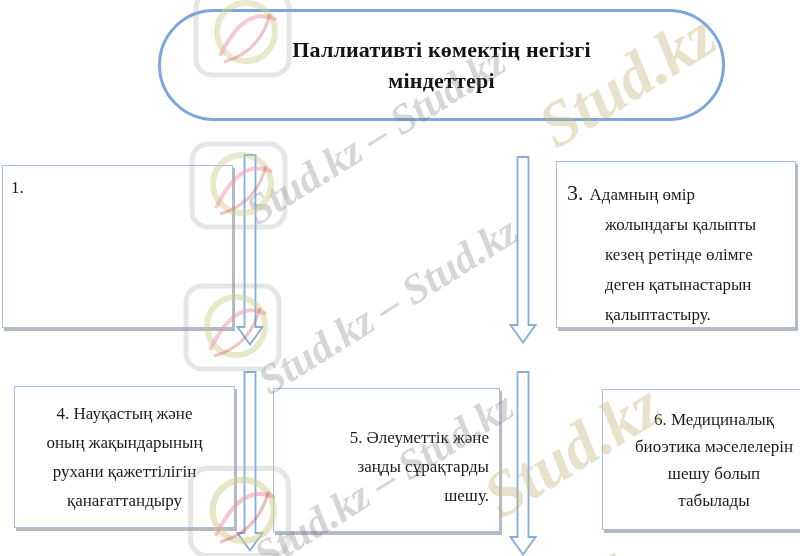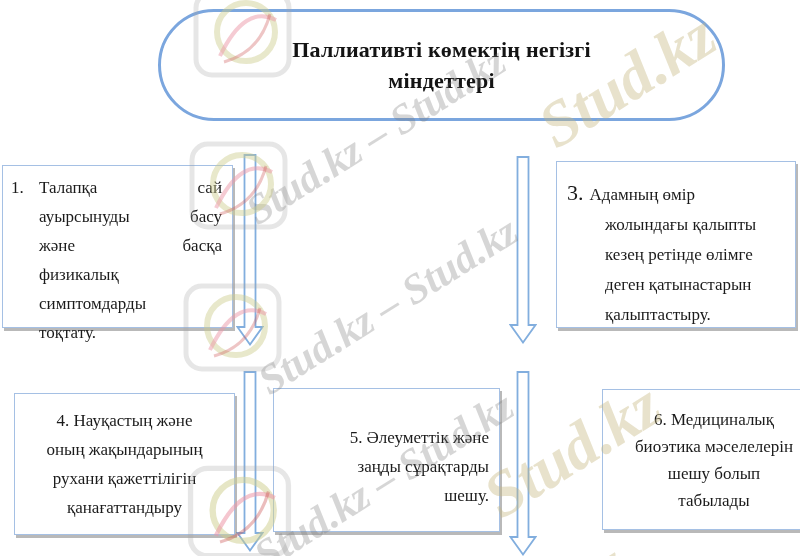--- a/index.html
+++ b/index.html
@@ -27,21 +27,21 @@
     box-sizing:border-box;box-shadow:2px 3px 0 rgba(128,128,128,.55);
     font-size:17px;line-height:29px;z-index:1;
   }
   .b1{left:2px;top:165px;width:231px;height:163px;padding:7px 10px 0 8px;display:flex;}
   .b1 .num-col{width:28px;flex:0 0 28px;}
   .b1 .just{
     flex:1;white-space:pre-line;text-align:justify;text-align-last:justify;
   }
   .b2{left:273px;top:163px;width:227px;height:165px;padding:13px 14px 0;text-align:center;}
   .b3{left:556px;top:161px;width:240px;height:167px;padding:16px 6px 0 10px;line-height:30px;}
-  .b4{left:14px;top:386px;width:221px;height:142px;display:flex;align-items:center;justify-content:center;text-align:center;padding:0 14px;margin-top:7px;}
+  .b4{left:14px;top:386px;width:221px;height:142px;display:flex;align-items:center;justify-content:center;text-align:center;padding:0 14px;}
   .b5{left:273px;top:388px;width:227px;height:144px;padding:34px 10px 0 20px;}
   .b6{left:572px;top:389px;width:224px;height:141px;display:flex;align-items:center;justify-content:center;text-align:center;line-height:27px;padding:0 12px;margin-left:30px;}
   .pre{white-space:pre-line;}
   .hang{padding-left:38px;text-indent:-38px;white-space:pre-line;font-family:Liberation Serif, serif;}
   .hang5{padding-left:24px;text-indent:-24px;white-space:pre-line;text-align:right;}
   .num-lg{font-size:22px;margin-right:6px;}
   .num{margin-right:4px;}
   
   .arrow{position:absolute;z-index:1;}
   
@@ -72,26 +72,20 @@
   </svg>
   <svg class="arrow" style="left:236px;top:371px" width="28" height="181">
     <polygon points="8.5,1 19.5,1 19.5,162 26.5,162 14,179.5 1.5,162 8.5,162" fill="#ffffff" stroke="#82aede" stroke-width="1.8"></polygon>
   </svg>
   <svg class="arrow" style="left:509px;top:371px" width="28" height="185">
     <polygon points="8.5,1 19.5,1 19.5,166 26.5,166 14,183.5 1.5,166 8.5,166" fill="#ffffff" stroke="#82aede" stroke-width="1.8"></polygon>
   </svg>
 
   <div class="box b1">
     <div class="num-col">1.</div>
-    <div class="just">Талапқа сай
-ауырсынуды басу
-және басқа
-физикалық
-симптомдарды
-тоқтату.</div>
   </div>
 
 
   <div class="box b3">
     <div class="hang"><span class="num-lg">3.</span><span>Адамның өмір
 жолындағы қалыпты
 кезең ретінде өлімге
 деген қатынастарын
 қалыптастыру.</span></div>
   </div>

